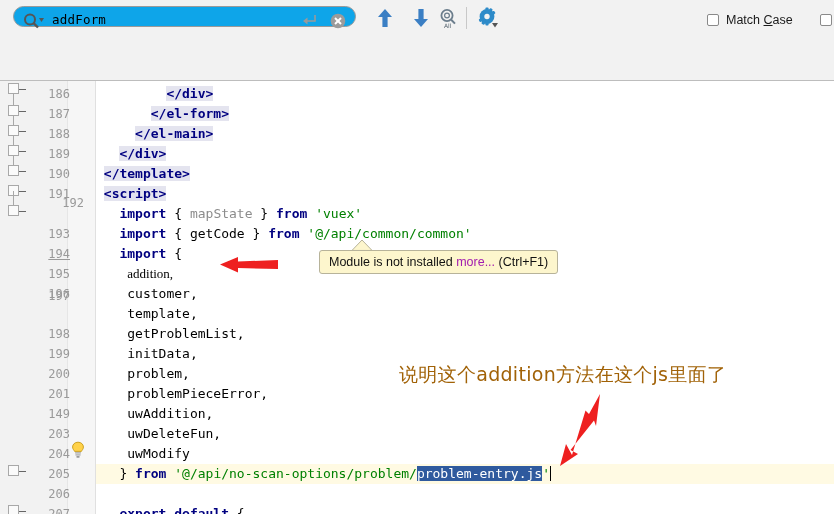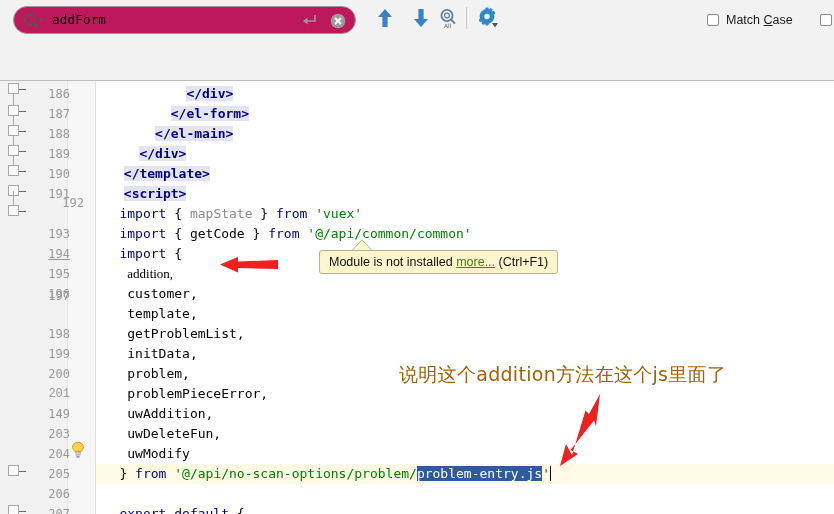--- a/index.html
+++ b/index.html
@@ -37,22 +37,22 @@
     left: 0; top: 41px;
     width: 834px;
     height: 40px;
   }
 
   .search-box {
     position: absolute;
     left: 13px;
     top: 6px;
     width: 343px;
-    height: 28px;
-    background: #be185d;
+    height: 21px;
+    background: #0ea5e9;
     border: 1px solid #9a9a9a;
     border-radius: 14px;
     box-sizing: border-box;
   }
   .replace-box {
     position: absolute;
     left: 13px;
     top: 44px;
     width: 343px;
     height: 28px;
@@ -206,22 +206,22 @@
     color: #000000;
   }
   .hl-line {
     position: absolute;
     left: 96px;
     width: 738px;
     height: 20px;
     background: #fffae3;
   }
 
-  .tag { color: #000080; font-weight: bold; margin-left: 20px; }
-  .kw  { color: #000080; font-weight: normal; }
+  .tag { color: #000080; font-weight: bold; }
+  .kw  { color: #000080; font-weight: bold; }
   .str { color: #008000; }
   .plain { color: #000000; }
   .dim { color: #8c8c8c; }
   .occ { background: #e4e4ef; }
   .sel { background: #2f5a9e; color: #ffffff; }
   .caret {
     display: inline-block;
     width: 1px;
     height: 15px;
     background: #000000;
@@ -270,22 +270,21 @@
     border-radius: 3px;
     box-sizing: border-box;
     font-family: "Liberation Sans", sans-serif;
     font-size: 12.5px;
     color: #111111;
     line-height: 22px;
     padding: 0 9px;
     white-space: nowrap;
   }
   .tooltip .lnk {
-    color: #4d7c0f;
-    text-decoration: underline;
+    color: #a21caf;
     cursor: pointer;
   }
   .tip-tail {
     position: absolute;
     left: 351px;
     top: 240px;
     width: 22px;
     height: 11px;
   }
 
@@ -411,21 +410,21 @@
       <div class="ln" style="top: 203px;">196</div>
       <div class="code-line" style="top: 203px; left: 127.28px;"><span class="plain">customer,</span></div>
       <div class="ln" style="top: 205px;">197</div>
       <div class="code-line" style="top: 223px; left: 127.28px;"><span class="plain">template,</span></div>
       <div class="ln" style="top: 243px;">198</div>
       <div class="code-line" style="top: 243px; left: 127.28px;"><span class="plain">getProblemList,</span></div>
       <div class="ln" style="top: 263px;">199</div>
       <div class="code-line" style="top: 263px; left: 127.28px;"><span class="plain">initData,</span></div>
       <div class="ln" style="top: 283px;">200</div>
       <div class="code-line" style="top: 283px; left: 127.28px;"><span class="plain">problem,</span></div>
-      <div class="ln" style="top: 303px; font-family: Liberation Mono, monospace;">201</div>
+      <div class="ln" style="top: 303px;">201</div>
       <div class="code-line" style="top: 303px; left: 127.28px;"><span class="plain">problemPieceError,</span></div>
       <div class="ln" style="top: 323px;">149</div>
       <div class="code-line" style="top: 323px; left: 127.28px;"><span class="plain">uwAddition,</span></div>
       <div class="ln" style="top: 343px;">203</div>
       <div class="code-line" style="top: 343px; left: 127.28px;"><span class="plain">uwDeleteFun,</span></div>
       <div class="ln" style="top: 363px;">204</div>
       <div class="code-line" style="top: 363px; left: 127.28px;"><span class="plain">uwModify</span></div>
       <div class="hl-line" style="top: 383px;"></div>
       <div class="ln" style="top: 383px;">205</div>
       <div class="code-line" style="top: 383px; left: 119.46px;"><span class="plain">} </span><span class="kw">from</span><span class="plain"> </span><span class="str">'@/api/no-scan-options/problem/</span><span class="sel">problem-entry.js</span><span class="str">'</span><span class="caret"></span></div>

